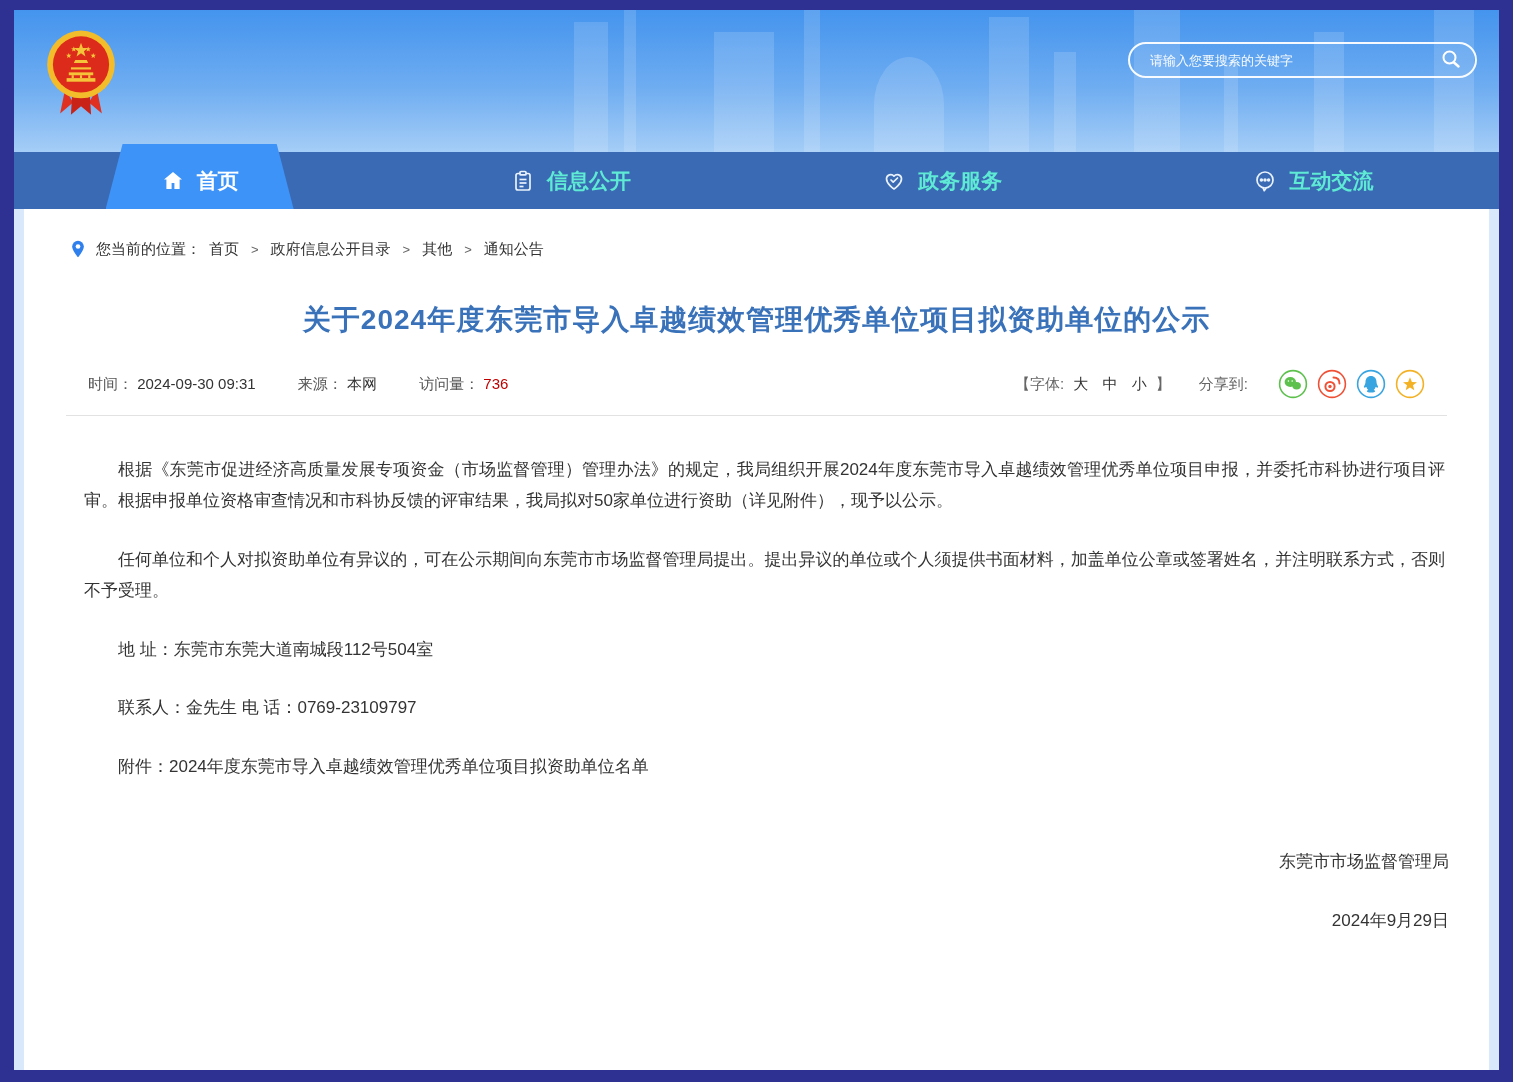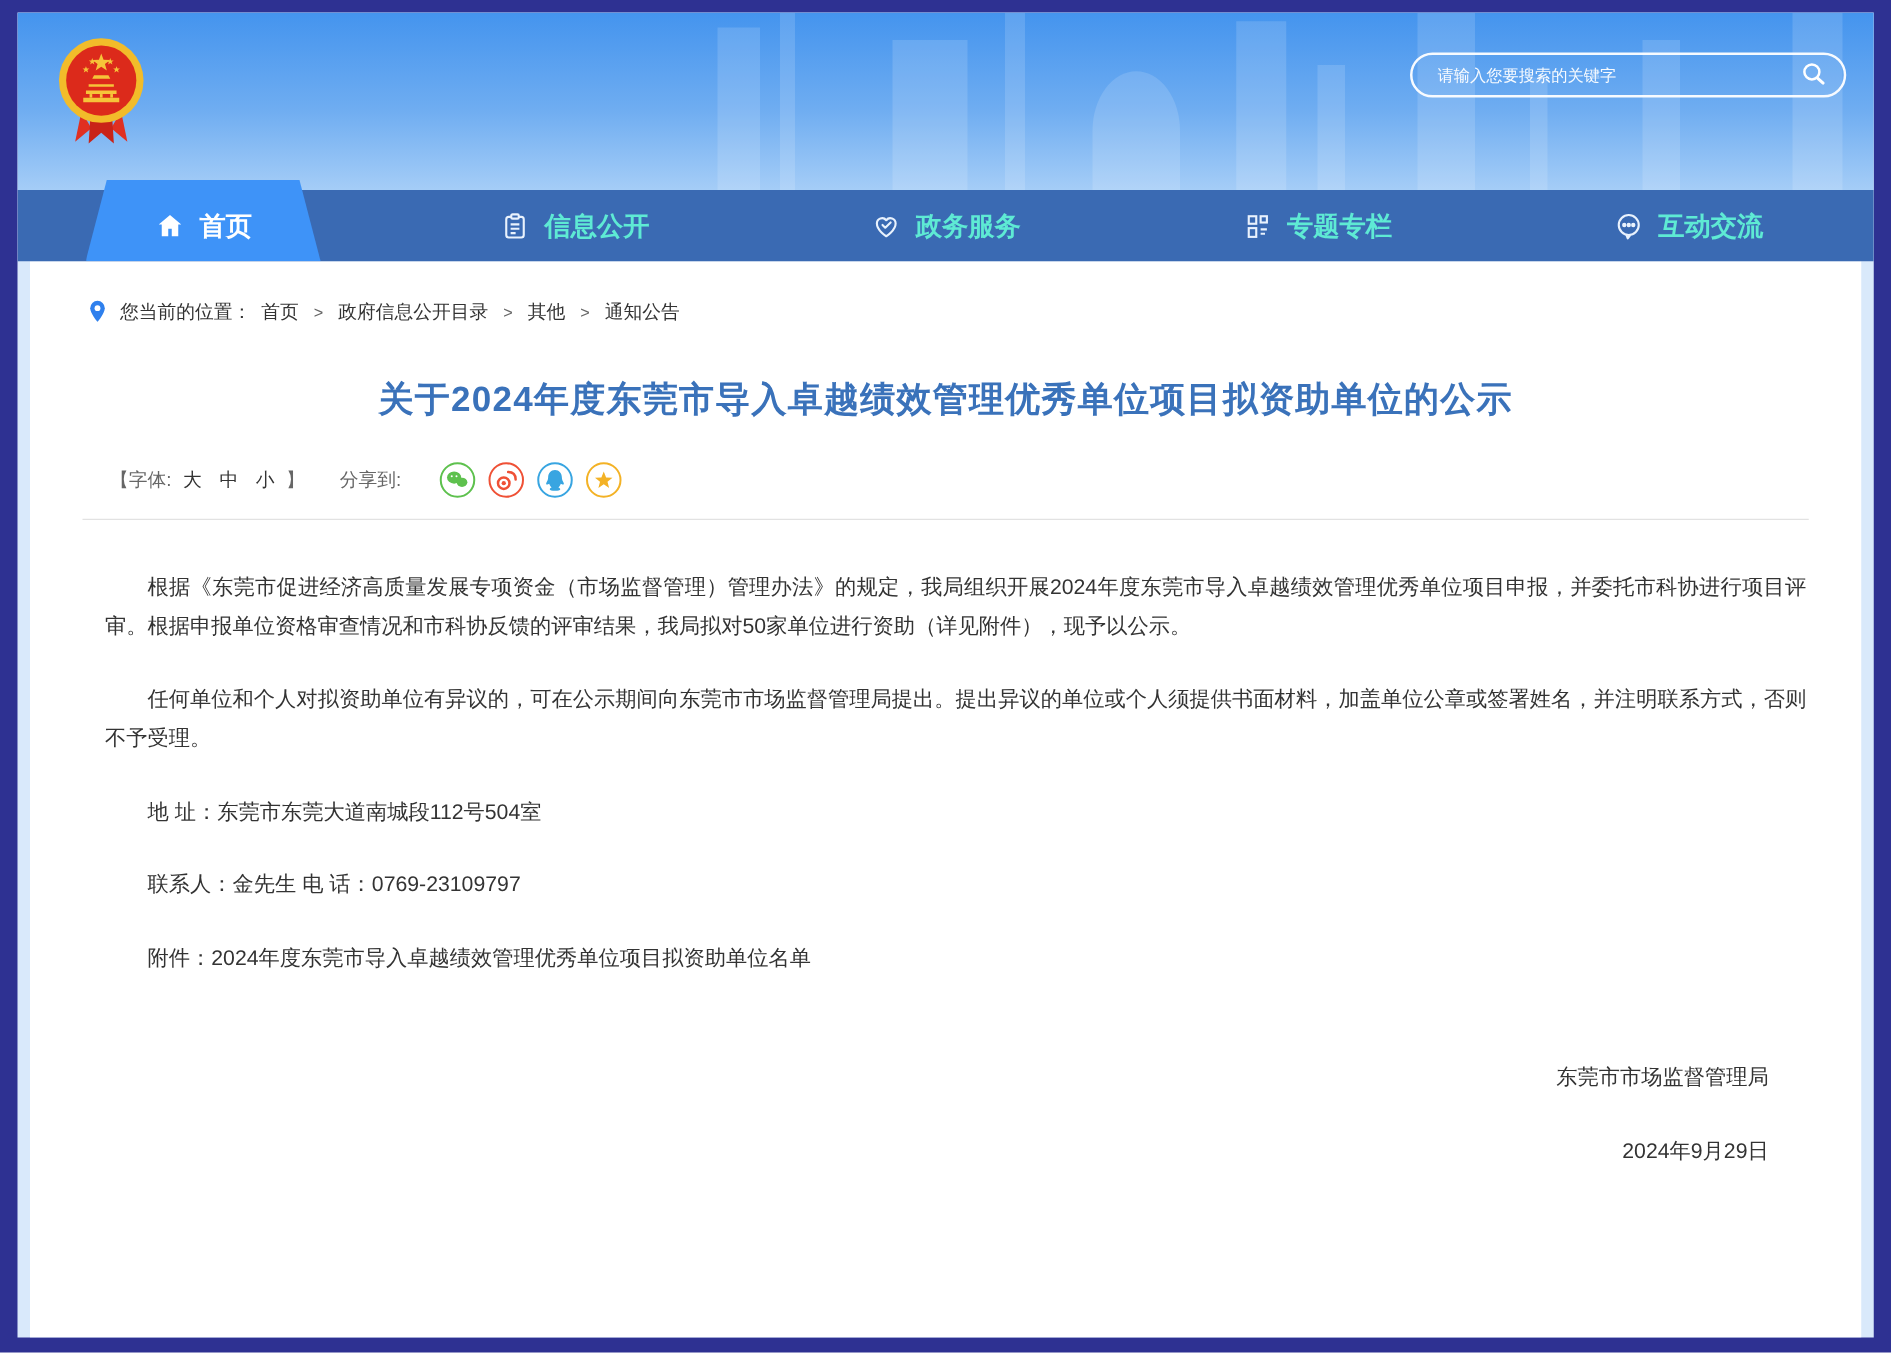--- a/index.html
+++ b/index.html
@@ -82,21 +82,21 @@
   .meta-right { display:flex; align-items:center; gap:10px; color:#666; }
   .font-sizes { color:#666; }
   .font-sizes a { color:#333; margin:0 5px; cursor:pointer; text-decoration:none; }
   .share-label { margin-left:18px; margin-right:20px; }
   .share-icons { display:flex; gap:9px; }
   .share-icons svg { cursor:pointer; }
 
   .article-body { padding:38px 44px 0 60px; font-size:17px; color:#333; }
   .article-body p { margin:0 0 27px 0; line-height:1.85; text-indent:2em; }
   .article-body p.just { text-align:justify; }
-  .signature { text-align:right; padding-right:74px; font-size:17px; color:#333; margin-top:68px; }
+  .signature { text-align:right; padding-right:40px; font-size:17px; color:#333; margin-top:68px; }
   .sig-org { margin:0; }
   .sig-date { margin:36px 0 0 0; }
 </style>
 </head>
 <body>
 
 <div class="page">
 
   <div class="banner">
     <div class="skyline">
@@ -175,32 +175,20 @@
         <svg width="24" height="24" viewBox="0 0 24 24" fill="none" stroke="#e9f2fd" stroke-width="1.7" stroke-linejoin="round">
           <path d="M12 20S4.5 15.3 4.5 9.8A4.2 4.2 0 0 1 12 7.2a4.2 4.2 0 0 1 7.5 2.6C19.5 15.3 12 20 12 20z"></path>
           <path d="m9 11 2.2 2.2L15.5 9" stroke-linecap="round"></path>
         </svg>
       </span>
       <span class="lbl">政务服务</span>
     </div>
     <div class="nav-item">
       <span class="ico">
         <svg width="24" height="24" viewBox="0 0 24 24" fill="none" stroke="#e9f2fd" stroke-width="1.7">
-          <rect x="5" y="4" width="6" height="6"></rect>
-          <rect x="14.5" y="4" width="5" height="5"></rect>
-          <rect x="5" y="13.5" width="6" height="7"></rect>
-          <line x1="14.5" y1="14.5" x2="19.5" y2="14.5"></line>
-            <line x1="14.5" y1="18" x2="18" y2="18"></line>
-        </svg>
-      </span>
-      <span class="lbl">专题专栏</span>
-    </div>
-    <div class="nav-item">
-      <span class="ico">
-        <svg width="24" height="24" viewBox="0 0 24 24" fill="none" stroke="#e9f2fd" stroke-width="1.7">
           <circle cx="12" cy="11" r="8"></circle>
           <path d="M10 18.7l1.2 3 2-2.7" stroke-linejoin="round"></path>
           <circle cx="8.4" cy="11" r="0.9" fill="#e9f2fd"></circle>
             <circle cx="12" cy="11" r="0.9" fill="#e9f2fd"></circle>
             <circle cx="15.6" cy="11" r="0.9" fill="#e9f2fd"></circle>
         </svg>
       </span>
       <span class="lbl">互动交流</span>
     </div>
   </div>
@@ -220,20 +208,34 @@
       <a>政府信息公开目录</a>
       <span class="crumb-sep">&gt;</span>
       <a>其他</a>
       <span class="crumb-sep">&gt;</span>
       <a>通知公告</a>
     </div>
 
     <h2 class="article-title">关于2024年度东莞市导入卓越绩效管理优秀单位项目拟资助单位的公示</h2>
 
     <div class="meta-row">
+      <div class="meta-left">
+        <span class="item">
+          <span>时间：</span>
+          <span class="meta-val">2024-09-30 09:31</span>
+        </span>
+        <span class="item">
+          <span>来源：</span>
+          <span class="meta-val">本网</span>
+        </span>
+        <span class="item">
+          <span>访问量：</span>
+          <span class="meta-val visits-val">736</span>
+        </span>
+      </div>
       <div class="meta-right">
         <span class="font-sizes">
           <span>【字体:</span>
           <a>大</a>
           <a>中</a>
           <a>小</a>
           <span>】</span>
         </span>
         <span class="share-label">分享到:</span>
         <span class="share-icons">

